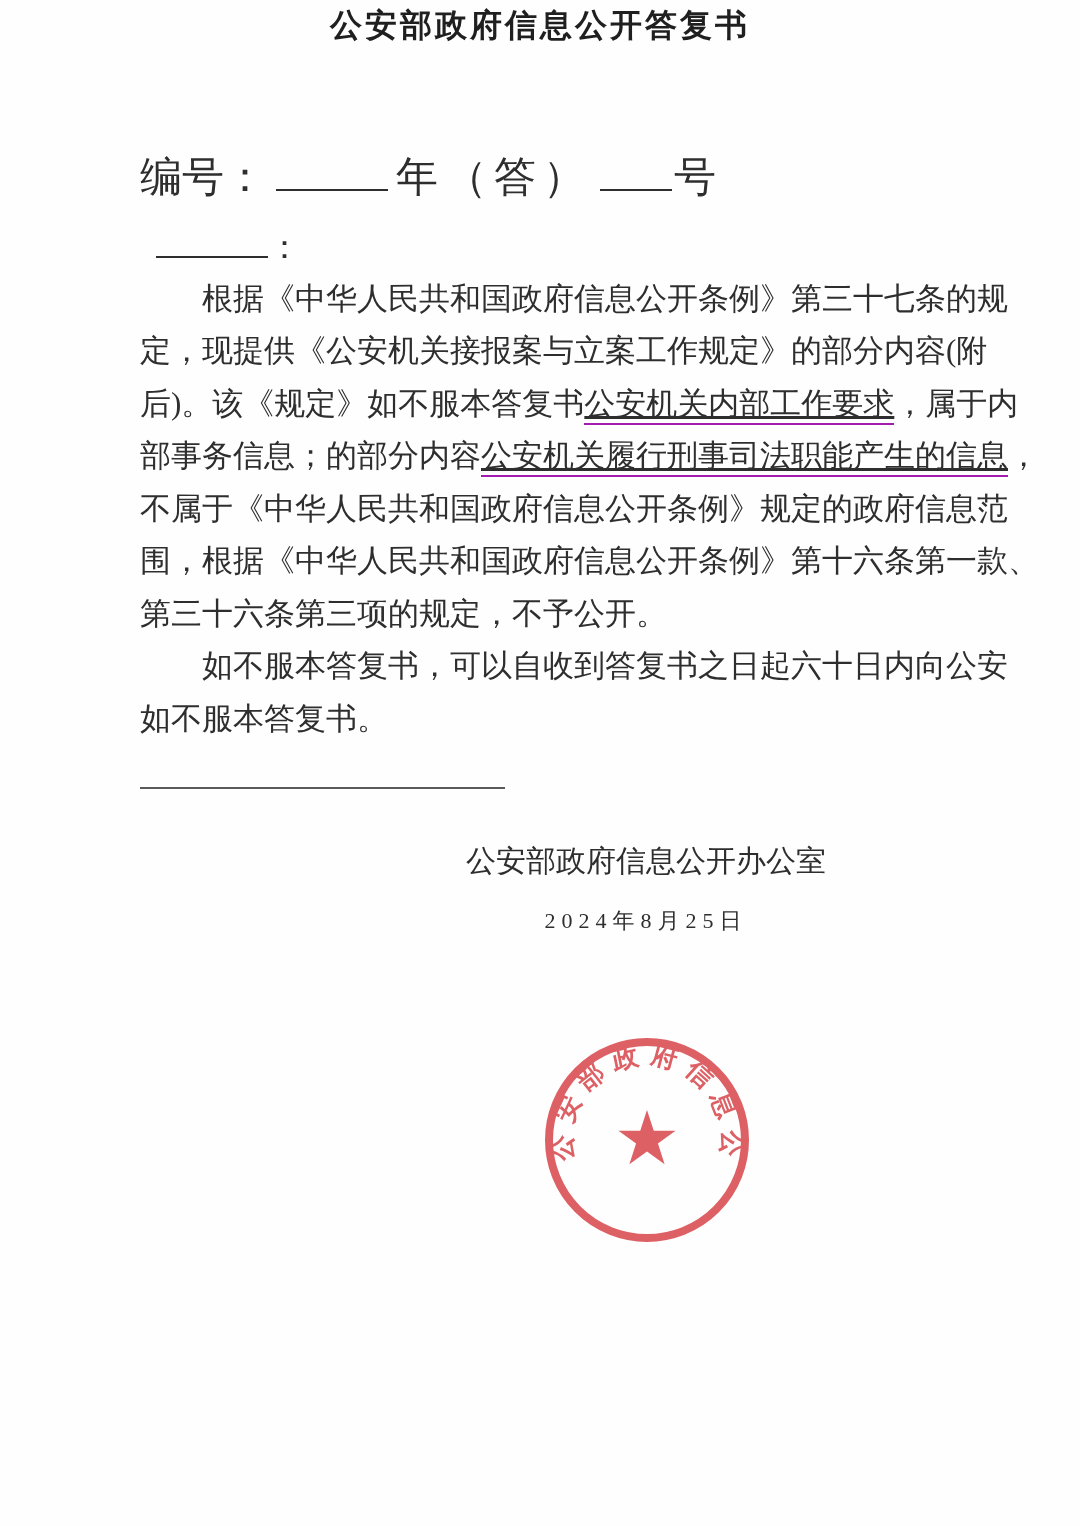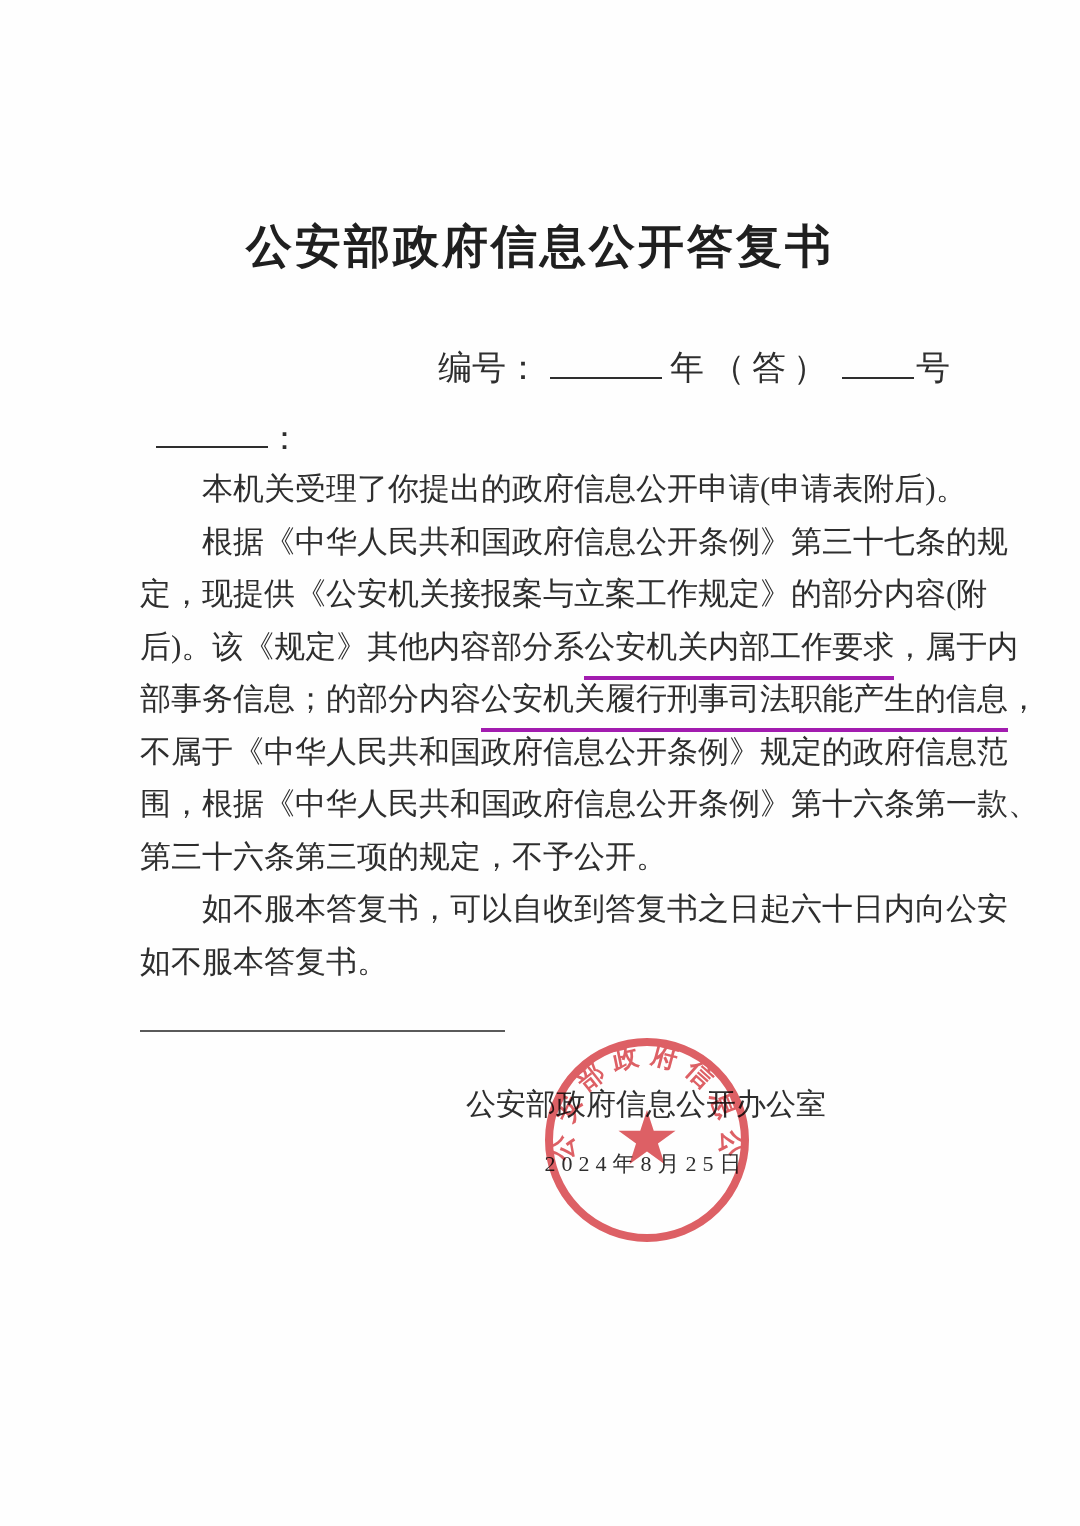--- a/index.html
+++ b/index.html
@@ -6,33 +6,32 @@
   .page {
     position:relative;
     width:1080px; height:1526px;
     background:#fefefe;
     font-family:"Liberation Serif","DejaVu Serif",serif;
     color:#2e2e2e;
     overflow:hidden;
   }
   .doc-title {
     margin:0;
-    padding-top:222px;
     text-align:center;
-    font-size:46px;
+    font-size:32px;
     font-weight:bold;
     letter-spacing:3px;
     line-height:50px;
     color:#1f1f1f;
   }
   .content { padding-left:140px; padding-right:130px; }
   .number-line {
-    margin-top:69px;
-    text-align:right;
-    font-size:34px;
+    margin-top:95px;
+    text-align:left;
+    font-size:42px;
     line-height:40px;
     white-space:nowrap;
   }
   .number-line .seg { letter-spacing:7px; }
   .blank {
     display:inline-block;
     border-bottom:2px solid #2e2e2e;
     height:1.05em;
     vertical-align:baseline;
   }
@@ -40,21 +39,21 @@
   .blank.serial { width:72px; margin:0 2px 0 8px; }
   .salutation {
     margin-top:24px;
     font-size:33px;
     line-height:40px;
   }
   .blank.addressee { width:112px; margin-left:16px; }
   .doc-body { margin-top:6px; font-size:31px; }
   .line { height:52.5px; line-height:52.5px; white-space:nowrap; }
   .indent { text-indent:62px; }
-  .u { border-bottom:4px solid #a21caf; padding-bottom:12px; }
+  .u { border-bottom:2px solid #a21caf; padding-bottom:2px;text-decoration:underline; }
   .divider {
     margin-top:42px;
     margin-left:140px;
     width:365px;
     border:none;
     border-top:2px solid #5a5a5a;
     height:0;
   }
   .signature-block {
     margin-top:52px;
@@ -94,24 +93,23 @@
 
   <h1 class="doc-title">公安部政府信息公开答复书</h1>
 
   <div class="content">
 
     <div class="number-line"><span>编号：</span><span class="blank year"></span><span class="seg">年（答）</span><span class="blank serial"></span><span>号</span></div>
 
     <div class="salutation"><span class="blank addressee"></span><span>：</span></div>
 
     <div class="doc-body">
-      <div class="line indent"><span>本机关受理了你提出的政府信息公开申请(申请表附后)。</span></div>
       <div class="line indent"><span>根据《中华人民共和国政府信息公开条例》第三十七条的规</span></div>
       <div class="line"><span>定，现提供《公安机关接报案与立案工作规定》的部分内容(附</span></div>
-      <div class="line"><span>后)。该《规定》其他内容部分系</span><span class="u">公安机关内部工作要求</span><span>，属于内</span></div>
+      <div class="line"><span>后)。该《规定》如不服本答复书</span><span class="u">公安机关内部工作要求</span><span>，属于内</span></div>
       <div class="line"><span>部事务信息；的部分内容</span><span class="u">公安机关履行刑事司法职能产生的信息</span><span>，</span></div>
       <div class="line"><span>不属于《中华人民共和国政府信息公开条例》规定的政府信息范</span></div>
       <div class="line"><span>围，根据《中华人民共和国政府信息公开条例》第十六条第一款、</span></div>
       <div class="line"><span>第三十六条第三项的规定，不予公开。</span></div>
       <div class="line indent"><span>如不服本答复书，可以自收到答复书之日起六十日内向公安</span></div>
       <div class="line"><span>如不服本答复书。</span></div>
     </div>
 
   </div>
 

